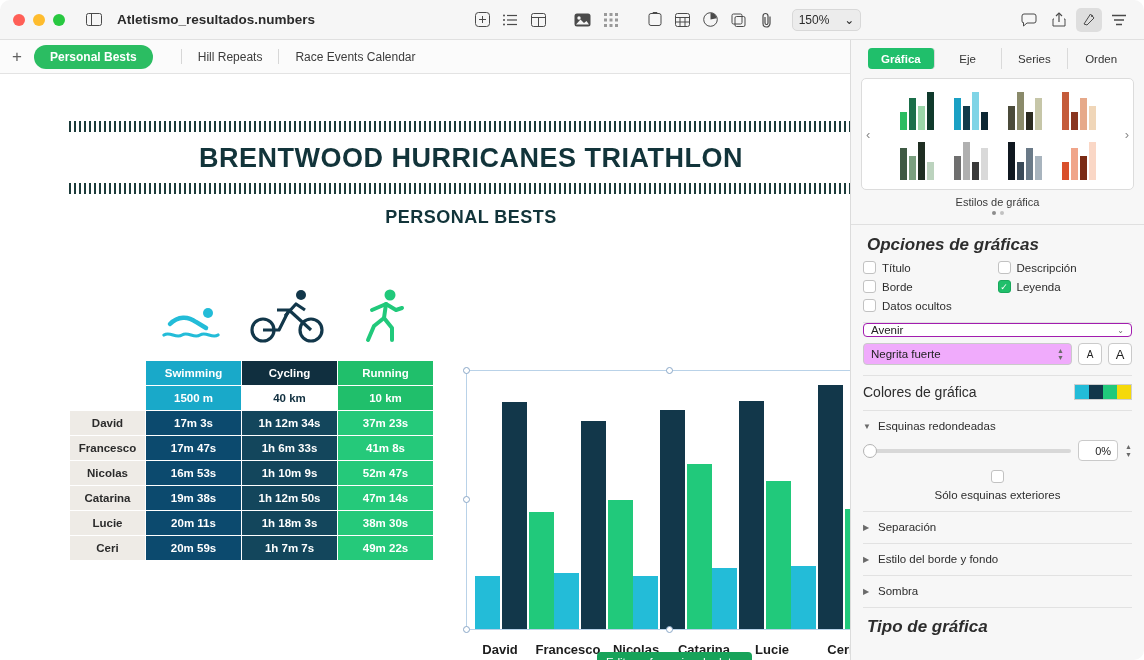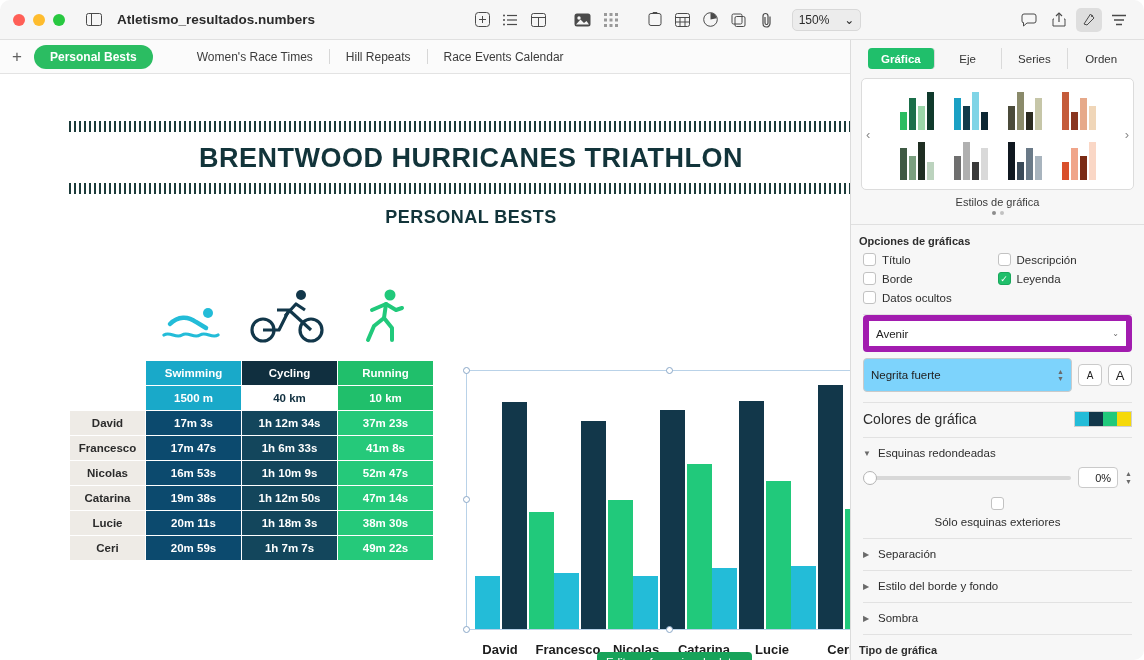--- a/index.html
+++ b/index.html
@@ -198,49 +198,50 @@
   .gallery-label {
     text-align: center; font-size: 11px; color: #3a3a3a; margin-top: 6px;
   }
   .dots { display: flex; justify-content: center; gap: 4px; margin-top: 3px; }
   .dots i { width: 4px; height: 4px; border-radius: 50%; background: #c2c2c2; display: block; }
   .dots i.on { background: #8c8c8c; }
 
   .divider { height: 1px; background: #e0e0e0; margin: 9px 0 0; }
 
   .sec-title {
-    font-size: 11px; font-weight: bold; color: #2d2d2d;
-    margin: 10px 8px 6px;
+    font-size: 17px; font-weight: bold; color: #2d2d2d;
+    margin: 10px 16px 6px;
+    font-style: italic;
   }
   .check-grid {
     display: grid; grid-template-columns: 1fr 1fr;
     row-gap: 6px; margin: 0 12px;
     font-size: 11.5px; color: #2d2d2d;
   }
   .chk { display: flex; align-items: center; gap: 6px; }
   .box {
     width: 13px; height: 13px; border-radius: 3px;
     background: #ffffff; border: 1px solid #c2c2c2;
     display: flex; align-items: center; justify-content: center;
     font-size: 9px; color: #ffffff;
   }
   .box.on { background: #20bf6b; border-color: #19a85c; }
 
   .select {
-    margin: 0 12px 6px; height: 37px;
-    background: #ffffff; border: 6px solid #a21caf; border-radius: 4px;
+    margin: 0 12px 6px; height: 14px;
+    background: #ffffff; border: 1px solid #a21caf; border-radius: 4px;
     display: flex; align-items: center; padding: 0 7px;
     font-size: 11.5px; color: #222;
   }
   .select .chev { margin-left: auto; font-size: 8px; color: #6a6a6a; }
   .row { display: flex; align-items: center; margin: 0 12px 6px; gap: 6px; }
   .stepper {
-    flex: 1; height: 22px; background: #7dd3fc;
+    flex: 1; height: 22px; background: #f0abfc;
     border: 1px solid #cacaca; border-radius: 4px;
-    display: flex; align-items: center; padding: 16px 7px;
+    display: flex; align-items: center; padding: 4px 7px;
     font-size: 11.5px; color: #222;
   }
   .stepper .arrows { margin-left: auto; font-size: 7px; line-height: 7px; color: #6a6a6a; text-align: center; }
   .sq-btn {
     width: 24px; height: 22px; background: #ffffff;
     border: 1px solid #cacaca; border-radius: 4px;
     display: flex; align-items: center; justify-content: center;
     font-size: 10px; color: #222;
   }
   .label-row {
@@ -410,21 +411,20 @@
             </g>
           </svg>
       </div>
     </div>
   </div>
 
   <div class="sheetbar">
     <div class="add-sheet">+</div>
     <div class="sheet-tab active">Personal Bests</div>
     <div style="width:28px"></div>
-    <div class="sheet-tab">Women's Race Times</div>
     <div class="tab-divider"></div>
     <div class="sheet-tab">Hill Repeats</div>
     <div class="tab-divider"></div>
     <div class="sheet-tab">Race Events Calendar</div>
   </div>
 
   <div class="canvas">
 
     <div class="head-block">
       <div class="hatch"></div>

